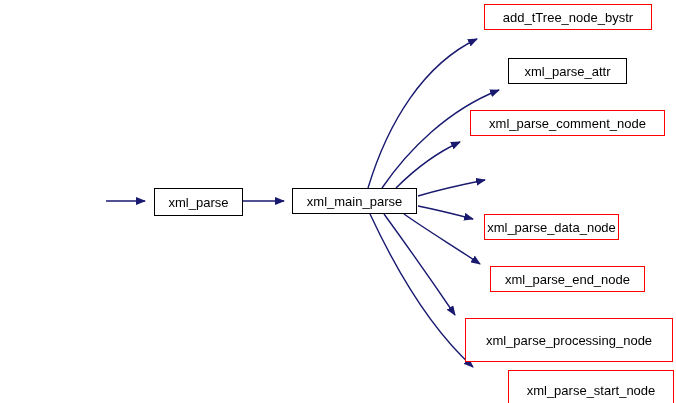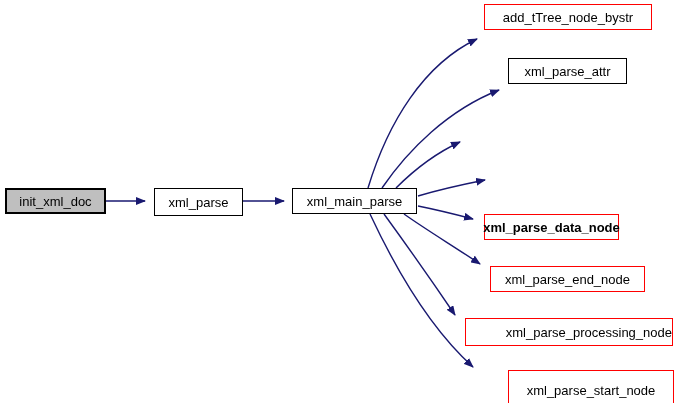--- a/index.html
+++ b/index.html
@@ -57,51 +57,51 @@
       <path d="M382,188 C408,150 448,110 499,90" marker-end="url(#arrow)"></path>
       <path d="M396,188 C414,170 436,153 460,142" marker-end="url(#arrow)"></path>
       <path d="M418,196 C438,190 460,185 485,180" marker-end="url(#arrow)"></path>
       <path d="M418,206 C438,210 454,214 473,219" marker-end="url(#arrow)"></path>
       <path d="M404,214 C428,231 455,247 480,264" marker-end="url(#arrow)"></path>
       <path d="M384,214 C408,247 434,284 455,315" marker-end="url(#arrow)"></path>
       <path d="M370,214 C398,274 432,330 473,367" marker-end="url(#arrow)"></path>
     </g>
   </svg>
 
-  <div class="node node--current" style="left:5px; top:188px; width:101px; height:26px;">
-    <span>init_xml_doc</span>
-  </div>
 
   <div class="node" style="left:154px; top:188px; width:89px; height:28px;">
     <span>xml_parse</span>
   </div>
 
   <div class="node" style="left:292px; top:188px; width:125px; height:26px;">
     <span>xml_main_parse</span>
   </div>
 
   <div class="node node--red" style="left:484px; top:4px; width:168px; height:26px;">
     <span>add_tTree_node_bystr</span>
   </div>
 
   <div class="node" style="left:508px; top:58px; width:119px; height:26px;">
     <span>xml_parse_attr</span>
   </div>
 
+  <div class="node node--red" style="left:470px; top:110px; width:195px; height:26px;">
+    <span>xml_parse_comment_node</span>
+  </div>
 
 
-  <div class="node node--red" style="left:484px; top:214px; width:135px; height:26px;font-weight:bold;">
+  <div class="node node--red" style="left:484px; top:214px; width:135px; height:26px;">
     <span>xml_parse_data_node</span>
   </div>
 
   <div class="node node--red" style="left:490px; top:266px; width:155px; height:26px;">
     <span>xml_parse_end_node</span>
   </div>
 
-  <div class="node node--red" style="left:465px; top:318px; width:208px; height:28px;justify-content:flex-end;">
+  <div class="node node--red" style="left:465px; top:318px; width:208px; height:44px;">
     <span>xml_parse_processing_node</span>
   </div>
 
   <div class="node node--red" style="left:508px; top:370px; width:166px; height:40px;">
     <span>xml_parse_start_node</span>
   </div>
 
 </div>
 
 </body></html>

